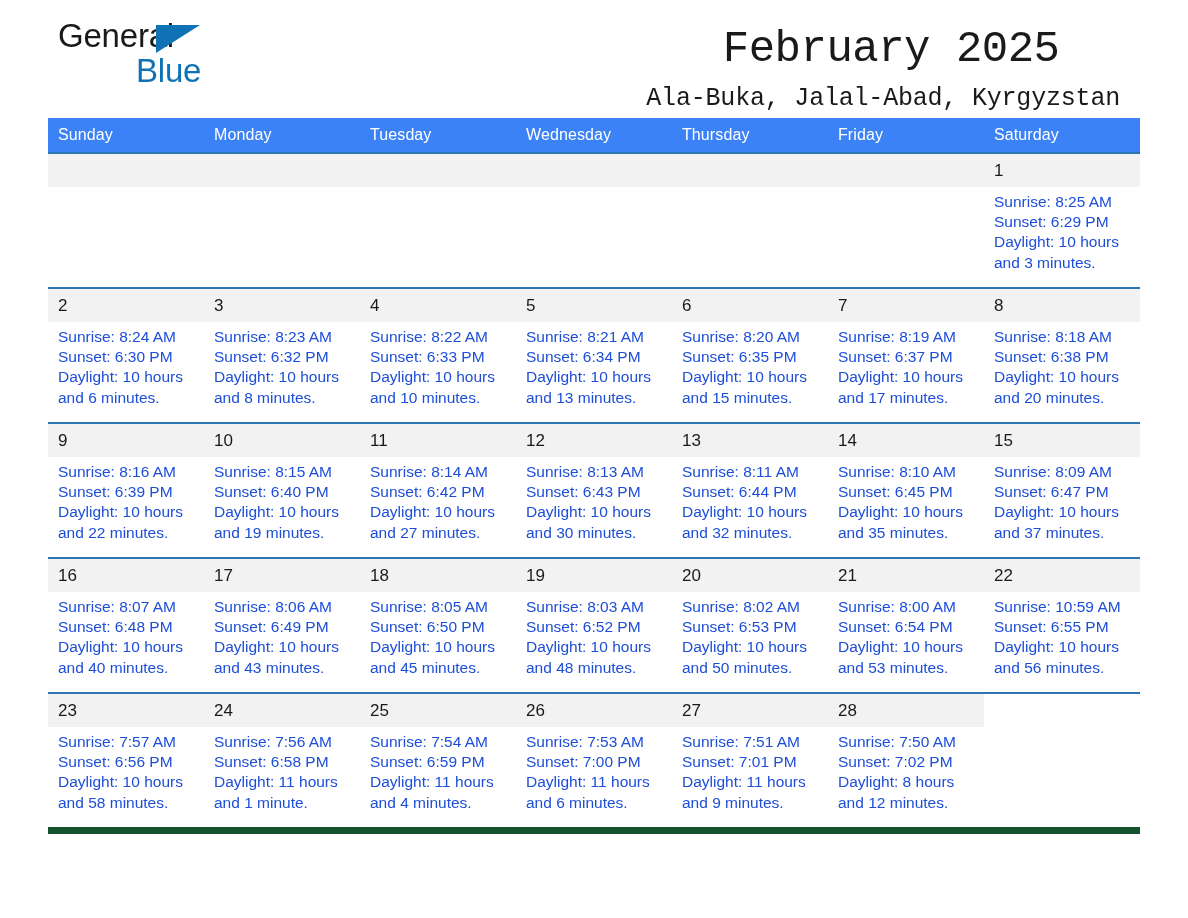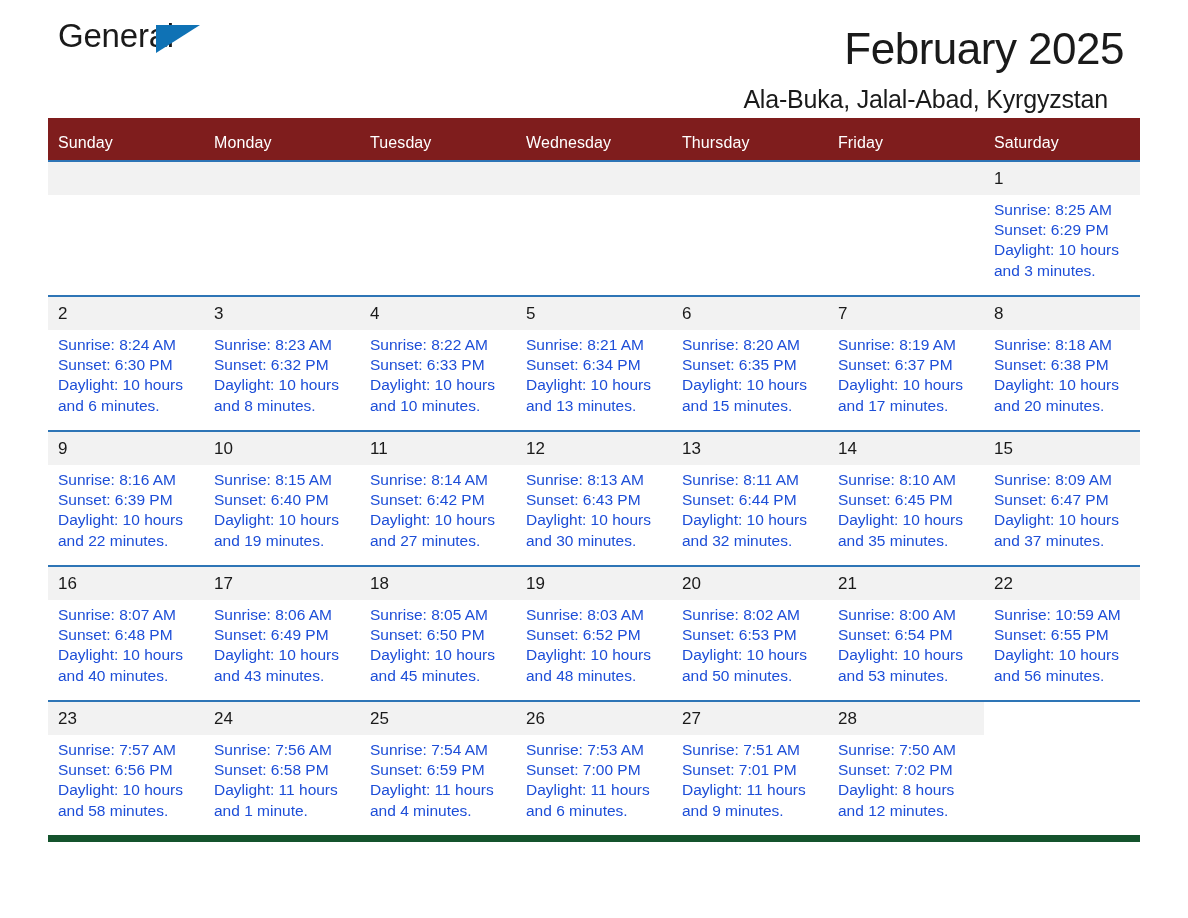--- a/index.html
+++ b/index.html
@@ -64,23 +64,24 @@
     margin-top: -4px;
   }
   .logo-blue {
     font-size: 33px;
     color: #0f72b5;
     letter-spacing: -0.2px;
   }
 
   .title-block {
     position: absolute;
-    right: 16px;
+    right: 4px;
     top: 22px;
-    text-align: right;
+    text-align: center;
+    font-family: Liberation Mono, monospace;
   }
   .month-title {
     font-size: 44px;
     line-height: 54px;
     color: #1a1a1a;
     font-weight: normal;
     margin: 0;
     letter-spacing: -0.5px;
   }
   .location-title {
@@ -94,26 +95,26 @@
 
   
   .calendar {
     width: 1092px;
     border-collapse: collapse;
     table-layout: fixed;
   }
   .calendar col { width: 156px; }
 
   thead th {
-    background: #7f1d1d;
+    background: #3b82f6;
     color: #ffffff;
     font-size: 16px;
     font-weight: normal;
     text-align: left;
-    padding: 16px 0 8px 10px;
+    padding: 8px 0 8px 10px;
     height: 18px;
     letter-spacing: 0.1px;
     margin-top: 12px;
   }
 
   tbody td {
     vertical-align: top;
     padding: 0;
     border-top: 2px solid #2e75b6;
     height: 133px;
@@ -157,20 +158,23 @@
 <body>
 
 <div class="page">
 
   <div class="header">
 
     <div class="logo">
       <div class="logo-row1">
         <span class="logo-general">General</span>
         <span class="logo-triangle"></span>
+      </div>
+      <div class="logo-row2">
+        <span class="logo-blue">Blue</span>
       </div>
     </div>
 
     <div class="title-block">
       <h1 class="month-title">February 2025</h1>
       <h2 class="location-title">Ala-Buka, Jalal-Abad, Kyrgyzstan</h2>
     </div>
 
   </div>
 

